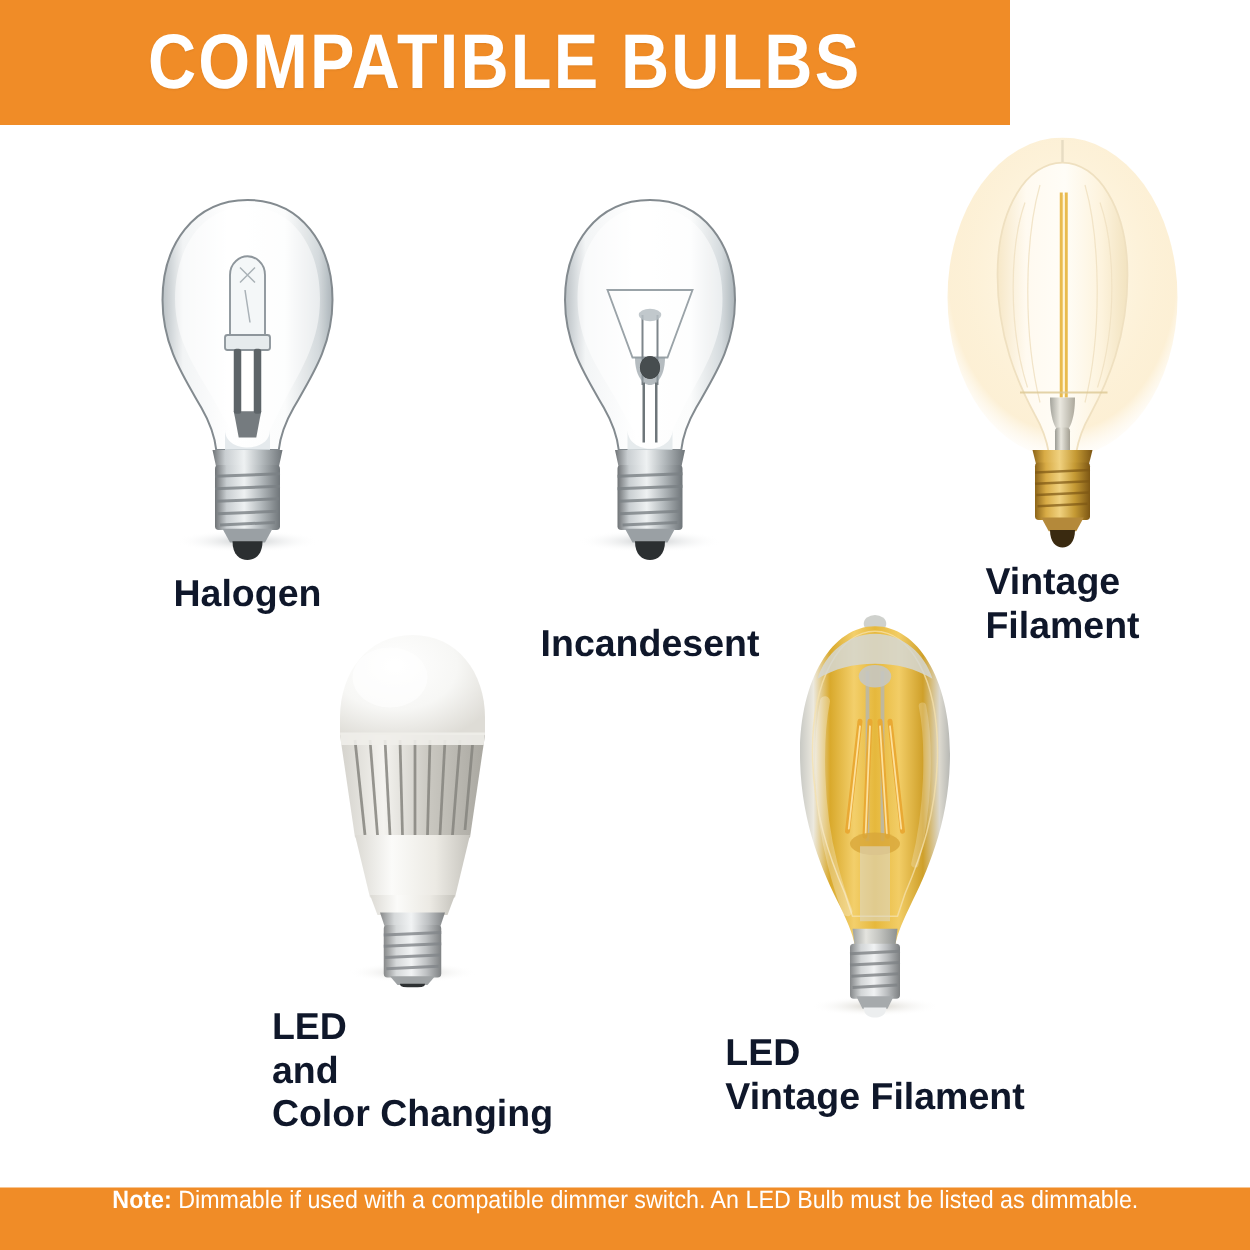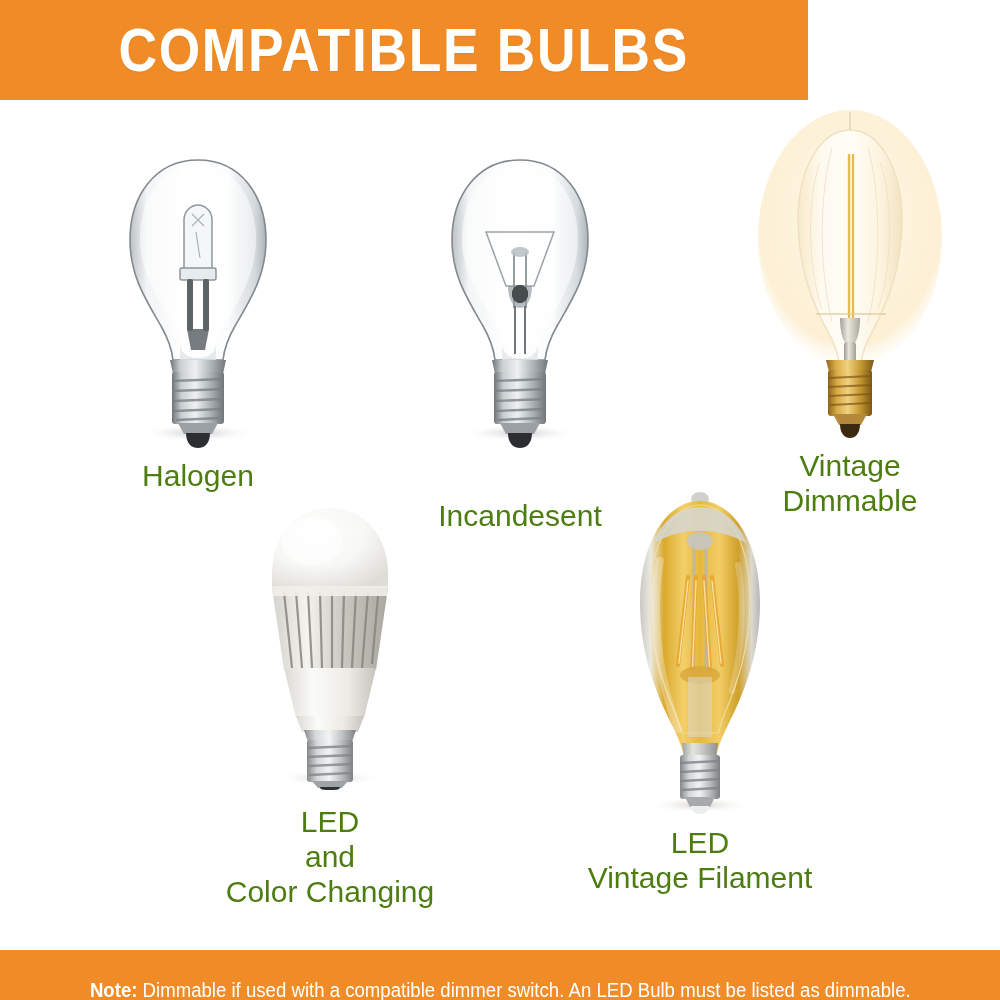--- a/index.html
+++ b/index.html
@@ -57,26 +57,26 @@
   .bulb-card {
     position: absolute;
     display: flex;
     flex-direction: column;
     align-items: center;
   }
   .bulb-art {
     display: block;
   }
   .bulb-label {
-    text-align: center;
-    color: #4d7c0f;
+    text-align: left;
+    color: #0f172a;
     font-family: "Liberation Sans", "DejaVu Sans", sans-serif;
     font-size: 30px;
     line-height: 1.17;
-    font-weight: 400;
+    font-weight: 700;
     white-space: pre-line;
   }
 
   
   #card-halogen      { left: 38px;  top: 48px;  width: 320px; }
   #card-incandescent { left: 360px; top: 48px;  width: 320px; gap: 40px; }
   #card-vintage      { left: 700px; top: 10px;  width: 300px; }
 
   
   #card-led          { left: 165px; top: 400px; width: 330px; }
@@ -90,21 +90,21 @@
 
   
   .footer-banner {
     position: absolute;
     left: 0;
     top: 950px;
     width: 1000px;
     height: 50px;
     background: #F08C27;
     display: flex;
-    align-items: flex-end;
+    align-items: flex-start;
     justify-content: center;
   }
   .footer-note {
     color: #FFFFFF;
     font-family: "Liberation Sans Narrow", "Liberation Sans", "DejaVu Sans", sans-serif;
     font-size: 20px;
     line-height: 1;
     white-space: nowrap;
     transform: scaleX(0.93);
     transform-origin: center center;
@@ -307,21 +307,21 @@
             <path d="M78 268 L122 266"></path>
             <path d="M78 277 L122 275"></path>
             <path d="M79 286 L121 284"></path>
             <path d="M80 295 L120 293"></path>
           </g>
           <path d="M83 304 L117 304 L111 315 L89 315 Z" fill="#b4893a"></path>
           <path d="M90 314 C90 324 95 328 100 328 C105 328 110 324 110 314 Z" fill="#3a2a10"></path>
         </g>
       </svg>
       <div class="bulb-label">Vintage
-Dimmable</div>
+Filament</div>
     </div>
 
     <div class="bulb-card" id="card-led">
       <svg class="bulb-art" width="180" height="290" viewBox="0 0 180 290">
         <defs>
           <radialGradient id="ldDome" cx="0.38" cy="0.3" r="0.78">
             <stop offset="0%" stop-color="#ffffff"></stop>
             <stop offset="55%" stop-color="#f7f7f5"></stop>
             <stop offset="100%" stop-color="#dedcd6"></stop>
           </radialGradient>

